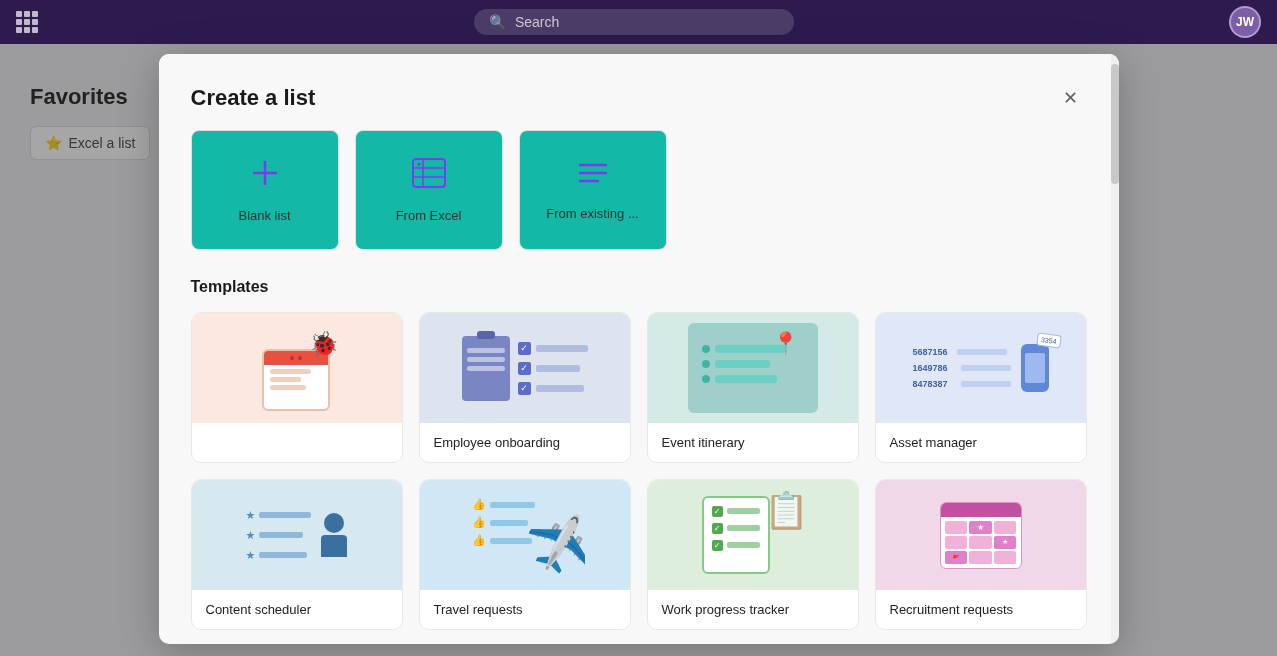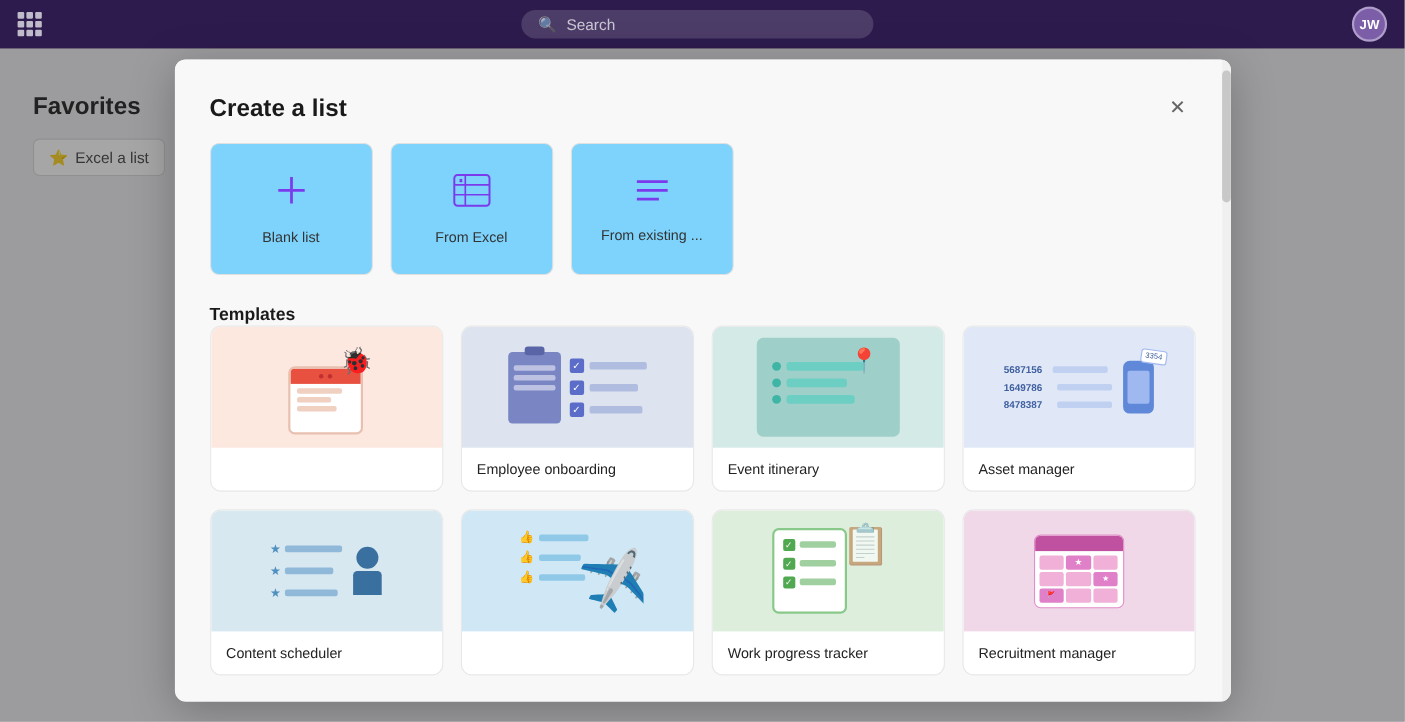--- a/index.html
+++ b/index.html
@@ -172,21 +172,21 @@
       border-radius: 4px;
     }
 
     
     .options-row {
       display: flex;
       gap: 16px;
       margin-bottom: 28px;
     }
     .option-card {
-      background: #7dd3fc;
+      background: #14b8a6;
       border: 1.5px solid #e0e0e0;
       border-radius: 8px;
       width: 148px;
       height: 120px;
       display: flex;
       flex-direction: column;
       align-items: center;
       justify-content: center;
       gap: 12px;
       cursor: pointer;
@@ -200,20 +200,21 @@
       font-size: 13px;
       font-weight: 500;
       color: #333;
     }
 
     
     .section-title {
       font-size: 16px;
       font-weight: 700;
       color: #1a1a1a;
+      margin-bottom: 16px;
     }
 
     
     .templates-grid {
       display: grid;
       grid-template-columns: repeat(4, 1fr);
       gap: 16px;
     }
     .template-card {
       background: white;
@@ -498,20 +499,21 @@
                   <div style="height:6px; background:#90c8e8; border-radius:2px; width:38px;"></div>
                 </div>
                 <div style="display:flex; align-items:center; gap:4px;">
                   <span style="font-size:11px; color:#4090c0;">👍</span>
                   <div style="height:6px; background:#90c8e8; border-radius:2px; width:42px;"></div>
                 </div>
               </div>
               <div style="position:absolute; right:-5px; bottom:5px; font-size:48px; opacity:0.85; transform:rotate(-15deg);">✈️</div>
             </div>
           </div>
+          <div class="template-label">Travel requests</div>
         </div>
 
         <div class="template-card">
           <div class="template-thumb thumb-checklist">
             <div style="position:relative; width:130px; height:95px;">
               <div style="position:absolute; left:14px; top:8px; width:68px; height:78px; background:white; border-radius:6px; border:2px solid #88c888; padding:8px; display:flex; flex-direction:column; gap:6px;">
                 <div style="display:flex; align-items:center; gap:4px;">
                   <div style="width:11px;height:11px;background:#50a850;border-radius:2px;display:flex;align-items:center;justify-content:center;color:white;font-size:8px;">✓</div>
                   <div style="height:6px;background:#a0d0a0;border-radius:2px;flex:1;"></div>
                 </div>
@@ -546,19 +548,19 @@
                     <span style="font-size:7px;color:white;">★</span>
                   </div>
                 <div style="height:13px; background:#e080c8; border-radius:2px; display:flex; align-items:center; justify-content:center;">
                     <span style="font-size:6px;color:white;">🚩</span>
                   </div>
                 <div style="height:13px; background:#f0b0d8; border-radius:2px;"></div>
                 <div style="height:13px; background:#f0b0d8; border-radius:2px;"></div>
               </div>
             </div>
           </div>
-          <div class="template-label">Recruitment manager</div>
+          <div class="template-label">Recruitment requests</div>
         </div>
 
       </div>
     </div>
   </div>
 </div>
 
 </body></html>

